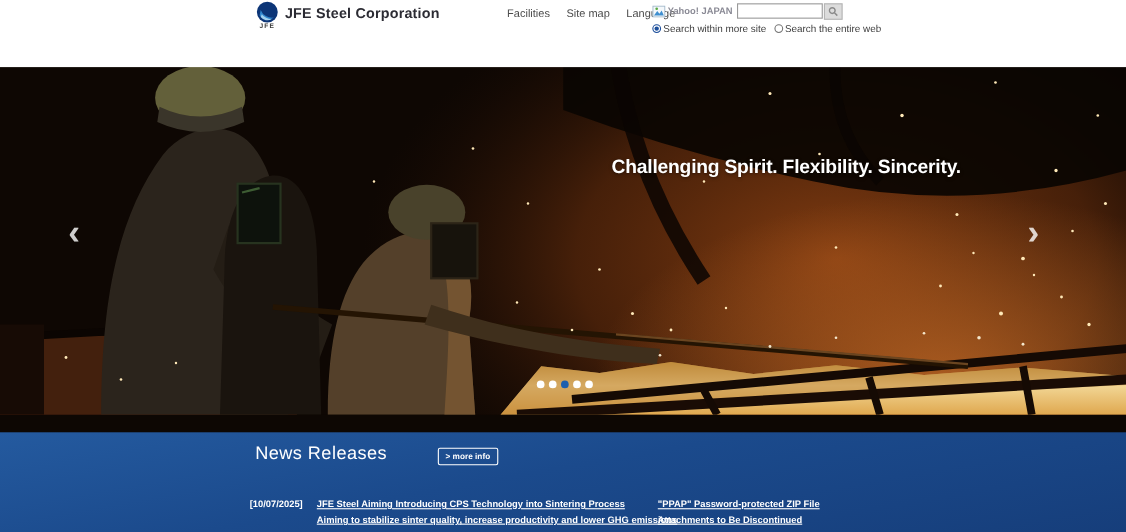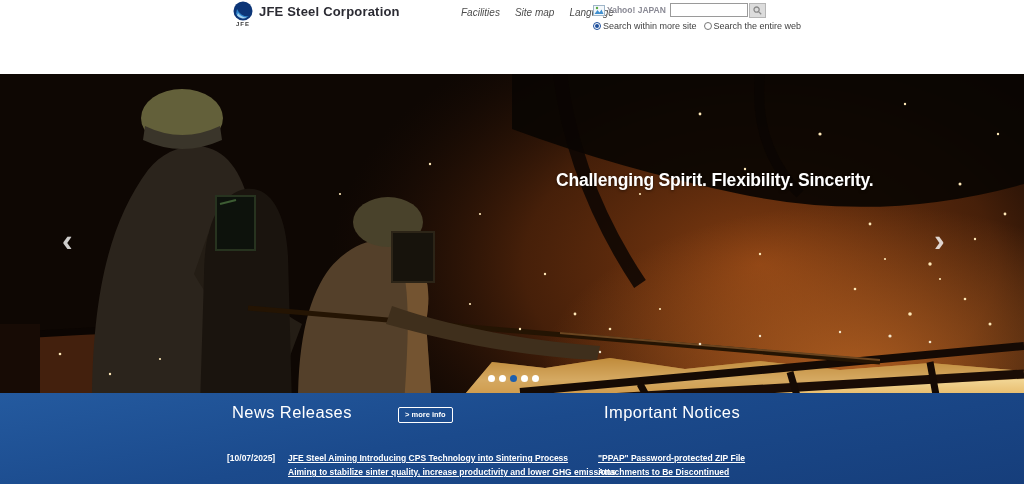--- a/index.html
+++ b/index.html
@@ -6,40 +6,40 @@
   html,body { width:1024px; height:484px; overflow:hidden; }
   body { font-family:"Liberation Sans",sans-serif; background:#fff; position:relative; }
 
   
   .header { position:absolute; left:0; top:0; width:1024px; height:61px; background:#fff; z-index:5; }
   .logo-wrap { position:absolute; left:233px; top:1px; width:26px; height:28px; cursor:pointer; }
   .logo-sphere { position:absolute; left:0; top:0; width:20px; height:20px; }
   .logo-jfe { position:absolute; left:0; top:20px; width:20px; text-align:center; font-size:6px; font-weight:bold; color:#3a3a3a; letter-spacing:1px; }
   .company-name { position:absolute; left:259px; top:4px; font-size:13px; font-weight:600; color:#2b2b33; letter-spacing:.2px; cursor:pointer; }
   .util-links { position:absolute; left:461px; top:7px; display:flex; gap:15px; }
-  .util-links span { font-size:10px; color:#4c4c4c; font-weight:500; cursor:pointer;font-style:italic; }
+  .util-links span { font-size:10px; color:#4c4c4c; font-weight:500; cursor:pointer; }
   .search-block { position:absolute; left:593px; top:2px; }
   .search-row1 { display:flex; align-items:center; height:16px; }
   .yahoo-alt { font-size:8.5px; font-weight:bold; color:#8a8a95; margin-left:2px; white-space:nowrap; }
   .search-input { width:78px; height:14px; border:1px solid #9a9a9a; background:#fff; margin-left:4px; font-size:9px; padding:0 2px; }
   .search-btn { width:17px; height:15px; background:#dcdcdc; border:1px solid #b5b5b5; margin-left:1px; display:flex; align-items:center; justify-content:center; cursor:pointer; }
   .search-row2 { display:flex; align-items:center; margin-top:3px; gap:2px; }
   .radio { width:8px; height:8px; border:1px solid #777; border-radius:50%; background:#fff; position:relative; cursor:pointer; flex:0 0 auto; }
   .radio.on { border-color:#1d4f9c; }
   .radio.on::after { content:""; position:absolute; left:1px; top:1px; width:4px; height:4px; border-radius:50%; background:#1d4f9c; }
   .radio-label { font-size:9px; color:#3f3f3f; margin-right:5px; cursor:pointer; white-space:nowrap; }
 
   
   .nav { position:absolute; left:0; top:35px; width:1024px; height:26px; background:#fff; border-bottom:1px solid #c9c9c9; }
   .nav-inner { position:absolute; left:233px; top:0; display:flex; height:26px; }
   .nav-item { width:139px; text-align:center; line-height:24px; font-size:10px; color:#595757; letter-spacing:.4px; border-left:1px solid #cfcfcf; cursor:pointer; }
   .nav-item:last-child { border-right:1px solid #cfcfcf; }
 
   
-  .hero { position:absolute; left:0; top:74px; width:1024px; height:384px; background:#0d0703; overflow:hidden; }
+  .hero { position:absolute; left:0; top:45px; width:1024px; height:384px; background:#0d0703; overflow:hidden; }
   .hero svg { position:absolute; left:0; top:0; }
   .headline { position:absolute; left:556px; top:96px; color:#fff; font-size:17.5px; font-weight:bold; letter-spacing:-.2px; white-space:nowrap; text-shadow:0 1px 3px rgba(0,0,0,.5); }
   .chevron { position:absolute; top:150px; color:rgba(255,255,255,.8); font-size:32px; font-weight:bold; line-height:32px; cursor:pointer; user-select:none; }
   .chevron.prev { left:62px; }
   .chevron.next { left:934px; }
   .dots { position:absolute; left:488px; top:301px; display:flex; gap:4px; }
   .dot { width:7px; height:7px; border-radius:50%; background:#fff; cursor:pointer; }
   .dot.active { background:#1d5fae; }
 
   
@@ -222,15 +222,14 @@
   <div class="moreinfo-btn">&gt; more info</div>
 
   <div class="news-item">
     <span class="news-date">[10/07/2025]</span>
     <span class="news-links">
       <a class="news-link">JFE Steel Aiming Introducing CPS Technology into Sintering Process</a>
       <a class="news-link">Aiming to stabilize sinter quality, increase productivity and lower GHG emissions</a>
     </span>
   </div>
 
-  <div class="col-title notices-title">Important Notices</div>
   <a class="notice-link">"PPAP" Password-protected ZIP File Attachments to Be Discontinued</a>
 </div>
 
 </body></html>

